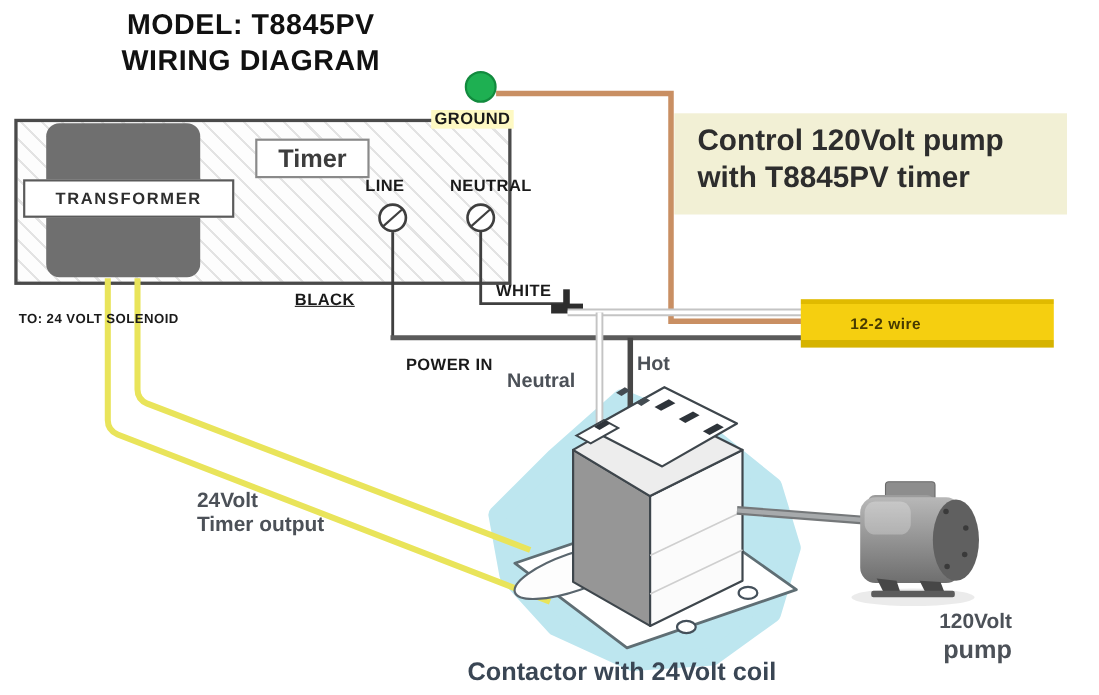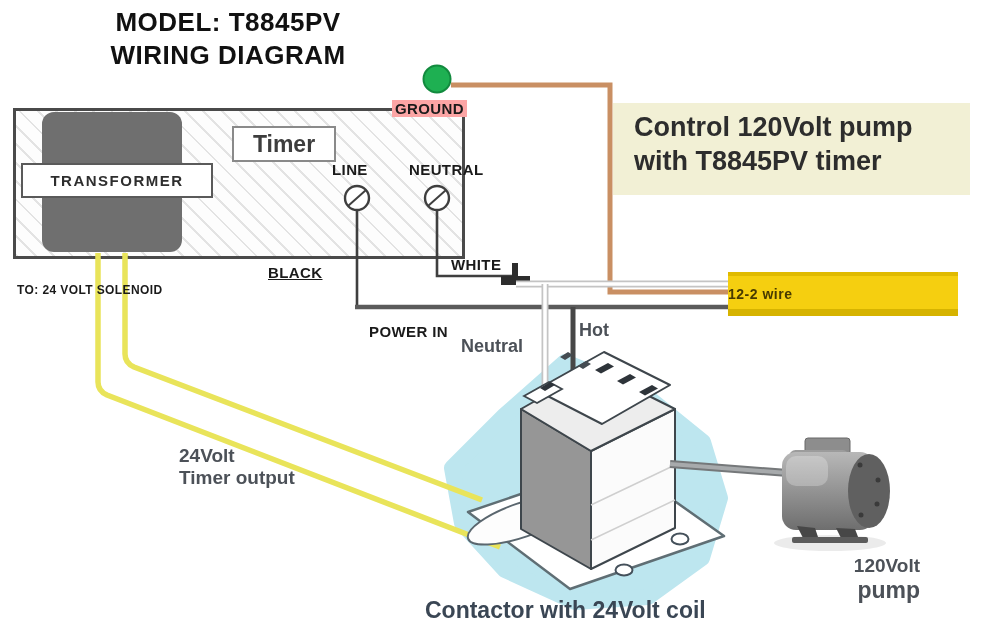--- a/index.html
+++ b/index.html
@@ -22,21 +22,21 @@
   .boxed{background:#fff;border:2px solid #5a5a5a;display:flex;align-items:center;justify-content:center;}
   .timer-tag{left:232px;top:126px;width:100px;height:32px;font-size:23px;font-weight:bold;color:#3d3d3d;border-color:#8a8a8a;text-align:center;}
   .transformer-tag{left:21px;top:163px;width:188px;height:31px;font-size:15px;font-weight:800;color:#2e2e2e;letter-spacing:1.5px;text-align:right;}
   .term{font-size:15px;font-weight:800;color:#1a1a1a;letter-spacing:.4px;}
   .hand{font-weight:bold;color:#4c5158;}
   .callout{left:613px;top:103px;width:357px;height:92px;background:var(--callout-bg);}
   .callout-text{position:absolute;left:21px;top:7px;font-size:27px;font-weight:bold;color:#2d2d2d;line-height:34px;white-space:nowrap;}
   .cable{left:728px;top:272px;width:230px;height:44px;
     background:linear-gradient(180deg,#e0ba00 0 4px,var(--cable-yellow) 4px 37px,#d6b300 37px 44px);
     display:flex;align-items:center;}
-  .cable span{font-size:14px;font-weight:bold;color:#473a00;letter-spacing:.5px;}
+  .cable span{padding-left:45px;font-size:14px;font-weight:bold;color:#473a00;letter-spacing:.5px;}
   svg{position:absolute;left:0;top:0;pointer-events:none;}
 </style>
 </head>
 <body>
 
 <div class="canvas">
 
   <div class="abs timer-box"></div>
   <div class="abs transformer"></div>
   <div class="abs callout">
@@ -127,21 +127,21 @@
   </div>
 
   <div class="abs title">
     <div>MODEL: T8845PV</div>
     <div>WIRING DIAGRAM</div>
   </div>
 
   <div class="abs boxed timer-tag">Timer</div>
   <div class="abs boxed transformer-tag">TRANSFORMER</div>
 
-  <div class="lbl term" style="left:392px;top:100px;background:#fca5a5;padding:0 3px;">GROUND</div>
+  <div class="lbl term" style="left:392px;top:100px;background:#fef9c3;padding:0 3px;">GROUND</div>
   <div class="lbl term" style="left:332px;top:161px;">LINE</div>
   <div class="lbl term" style="left:409px;top:161px;">NEUTRAL</div>
 
   <div class="lbl term" style="left:268px;top:264px;text-decoration:underline;">BLACK</div>
   <div class="lbl term" style="left:451px;top:256px;">WHITE</div>
   <div class="lbl term" style="left:369px;top:286px;margin-top:37px;">POWER IN</div>
   <div class="lbl term" style="left:17px;top:283px;font-size:12px;">TO: 24 VOLT SOLENOID</div>
 
   <div class="lbl hand" style="left:461px;top:336px;font-size:18px;">Neutral</div>
   <div class="lbl hand" style="left:579px;top:320px;font-size:18px;">Hot</div>

